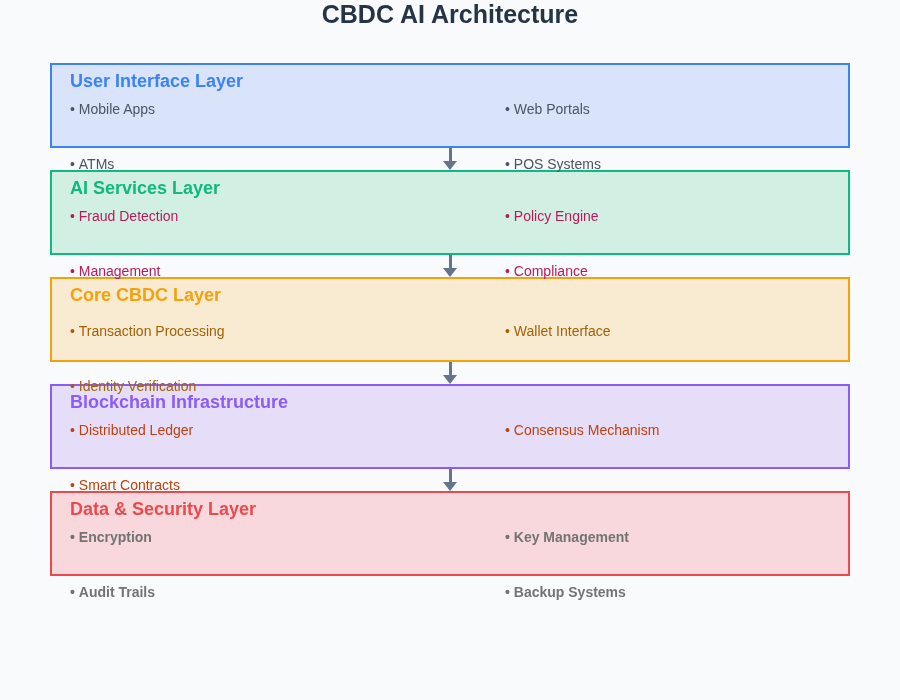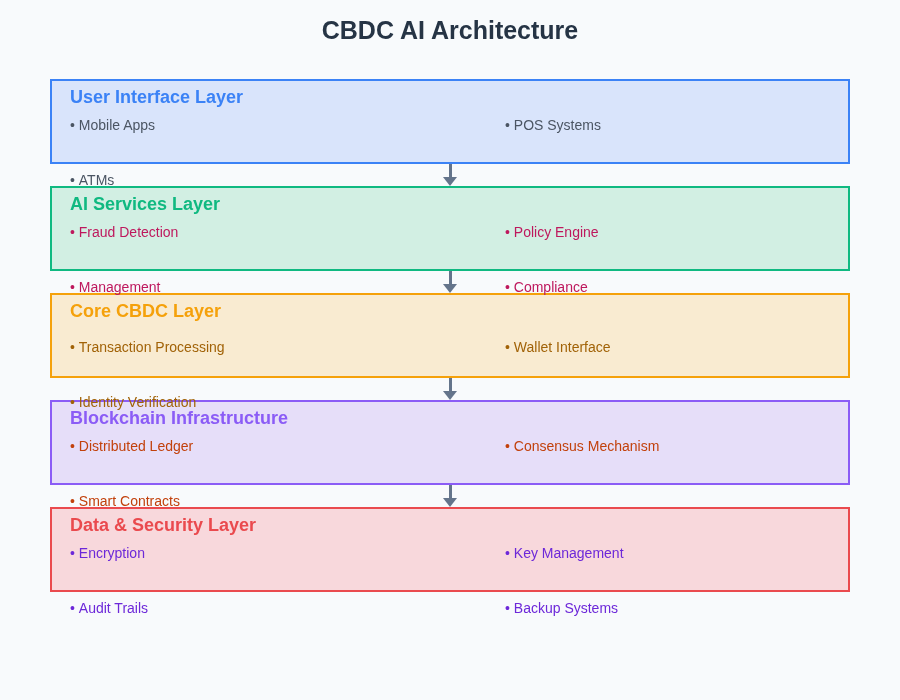--- a/index.html
+++ b/index.html
@@ -6,21 +6,20 @@
     margin: 0;
     padding: 0;
     width: 900px;
     height: 700px;
     background: #f8fafc;
     font-family: "Liberation Sans", sans-serif;
     overflow: hidden;
   }
   .page-title {
     margin: 0;
-    padding-top: 16px;
     text-align: center;
     font-size: 25px;
     font-weight: bold;
     color: #263445;
   }
   .stack {
     width: 800px;
     margin: 34px auto 0 auto;
   }
   .layer {
@@ -75,20 +74,21 @@
 
 <h1 class="page-title" style="color: rgb(38, 52, 69);">CBDC AI Architecture</h1>
 
 <div class="stack">
 
   <div class="layer" style="--accent: #3b82f6; --bg: #d9e4fb;">
     <div class="layer-title">User Interface Layer</div>
     <div class="items" style="color: rgb(75, 85, 99);">
       <div class="item">Mobile Apps</div>
       <div class="item">ATMs</div>
+      <div class="item">Web Portals</div>
       <div class="item">POS Systems</div>
     </div>
   </div>
 
   <div class="arrow-gap">
     <div class="arrow-stem" style="background: rgb(100, 116, 139);"></div>
     <div class="arrow-head" style="border-top-color: rgb(100, 116, 139);"></div>
   </div>
 
   <div class="layer" style="--accent: #10b981; --bg: #d2efe3;">
@@ -129,21 +129,21 @@
     </div>
   </div>
 
   <div class="arrow-gap">
     <div class="arrow-stem" style="background: rgb(100, 116, 139);"></div>
     <div class="arrow-head" style="border-top-color: rgb(100, 116, 139);"></div>
   </div>
 
   <div class="layer" style="--accent: #ea4a4e; --bg: #f8d8dc;">
     <div class="layer-title">Data &amp; Security Layer</div>
-    <div class="items" style="color: #6d28d9;">
+    <div class="items" style="color: #737373; font-weight: bold;">
       <div class="item">Encryption</div>
       <div class="item">Audit Trails</div>
       <div class="item">Key Management</div>
       <div class="item">Backup Systems</div>
     </div>
   </div>
 
 </div>
 
 </body></html>

